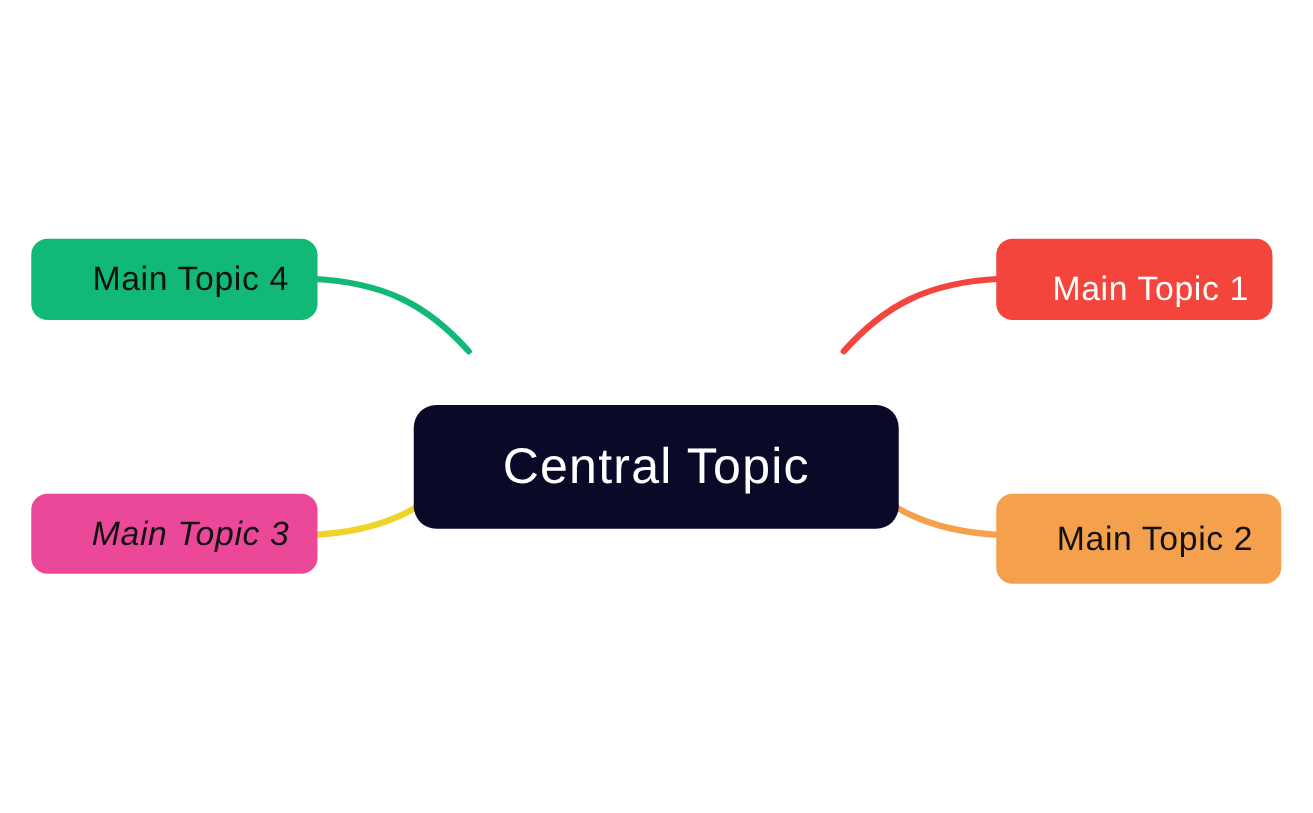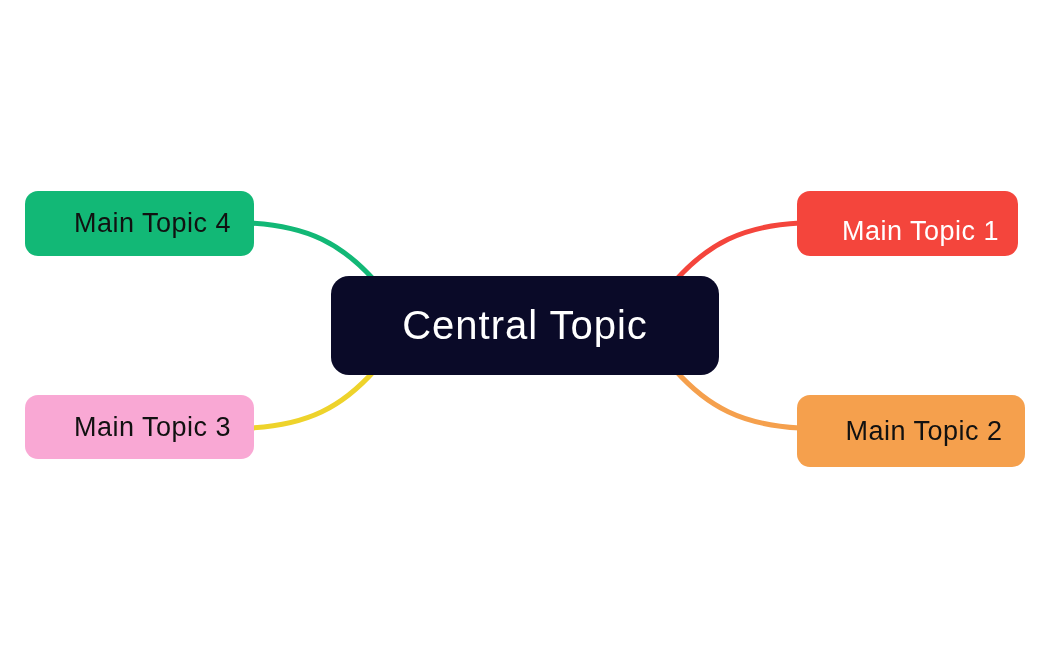--- a/index.html
+++ b/index.html
@@ -73,33 +73,33 @@
 
 <div class="canvas" style="background-color: rgb(255, 255, 255);">
 
   <svg class="connector-layer" viewBox="0 0 1050 650" xmlns="http://www.w3.org/2000/svg">
     <path d="M 250 223 C 308 226 342 244 375 281" stroke="#12b876"></path>
     <path d="M 800 223 C 742 226 708 244 675 281" stroke="#f4453c"></path>
     <path d="M 250 428 C 308 425 342 407 375 370" stroke="#eed32b"></path>
     <path d="M 800 428 C 742 425 708 407 675 370" stroke="#f5a04d"></path>
   </svg>
 
-  <div class="node node-central" style="background-color: rgb(10, 10, 40);">
+  <div class="node node-central" style="background-color: rgb(10, 10, 40); margin-top: 48px;">
     <span class="label" style="color: rgb(255, 255, 255);">Central Topic</span>
   </div>
 
   <div class="node node-side node-main4" style="background-color: rgb(18, 184, 118);">
     <span class="label" style="color: rgb(17, 17, 17);">Main Topic 4</span>
   </div>
 
   <div class="node node-side node-main1" style="background-color: rgb(244, 69, 60);">
     <span class="label" style="color: rgb(255, 255, 255); margin-top: 16px;">Main Topic 1</span>
   </div>
 
-  <div class="node node-side node-main3" style="background-color: #f9a8d4;">
+  <div class="node node-side node-main3" style="background-color: #ec4899; font-style: italic;">
     <span class="label" style="color: rgb(17, 17, 17);">Main Topic 3</span>
   </div>
 
   <div class="node node-side node-main2" style="background-color: rgb(245, 160, 77);">
     <span class="label" style="color: rgb(17, 17, 17);">Main Topic 2</span>
   </div>
 
 </div>
 
 </body></html>

